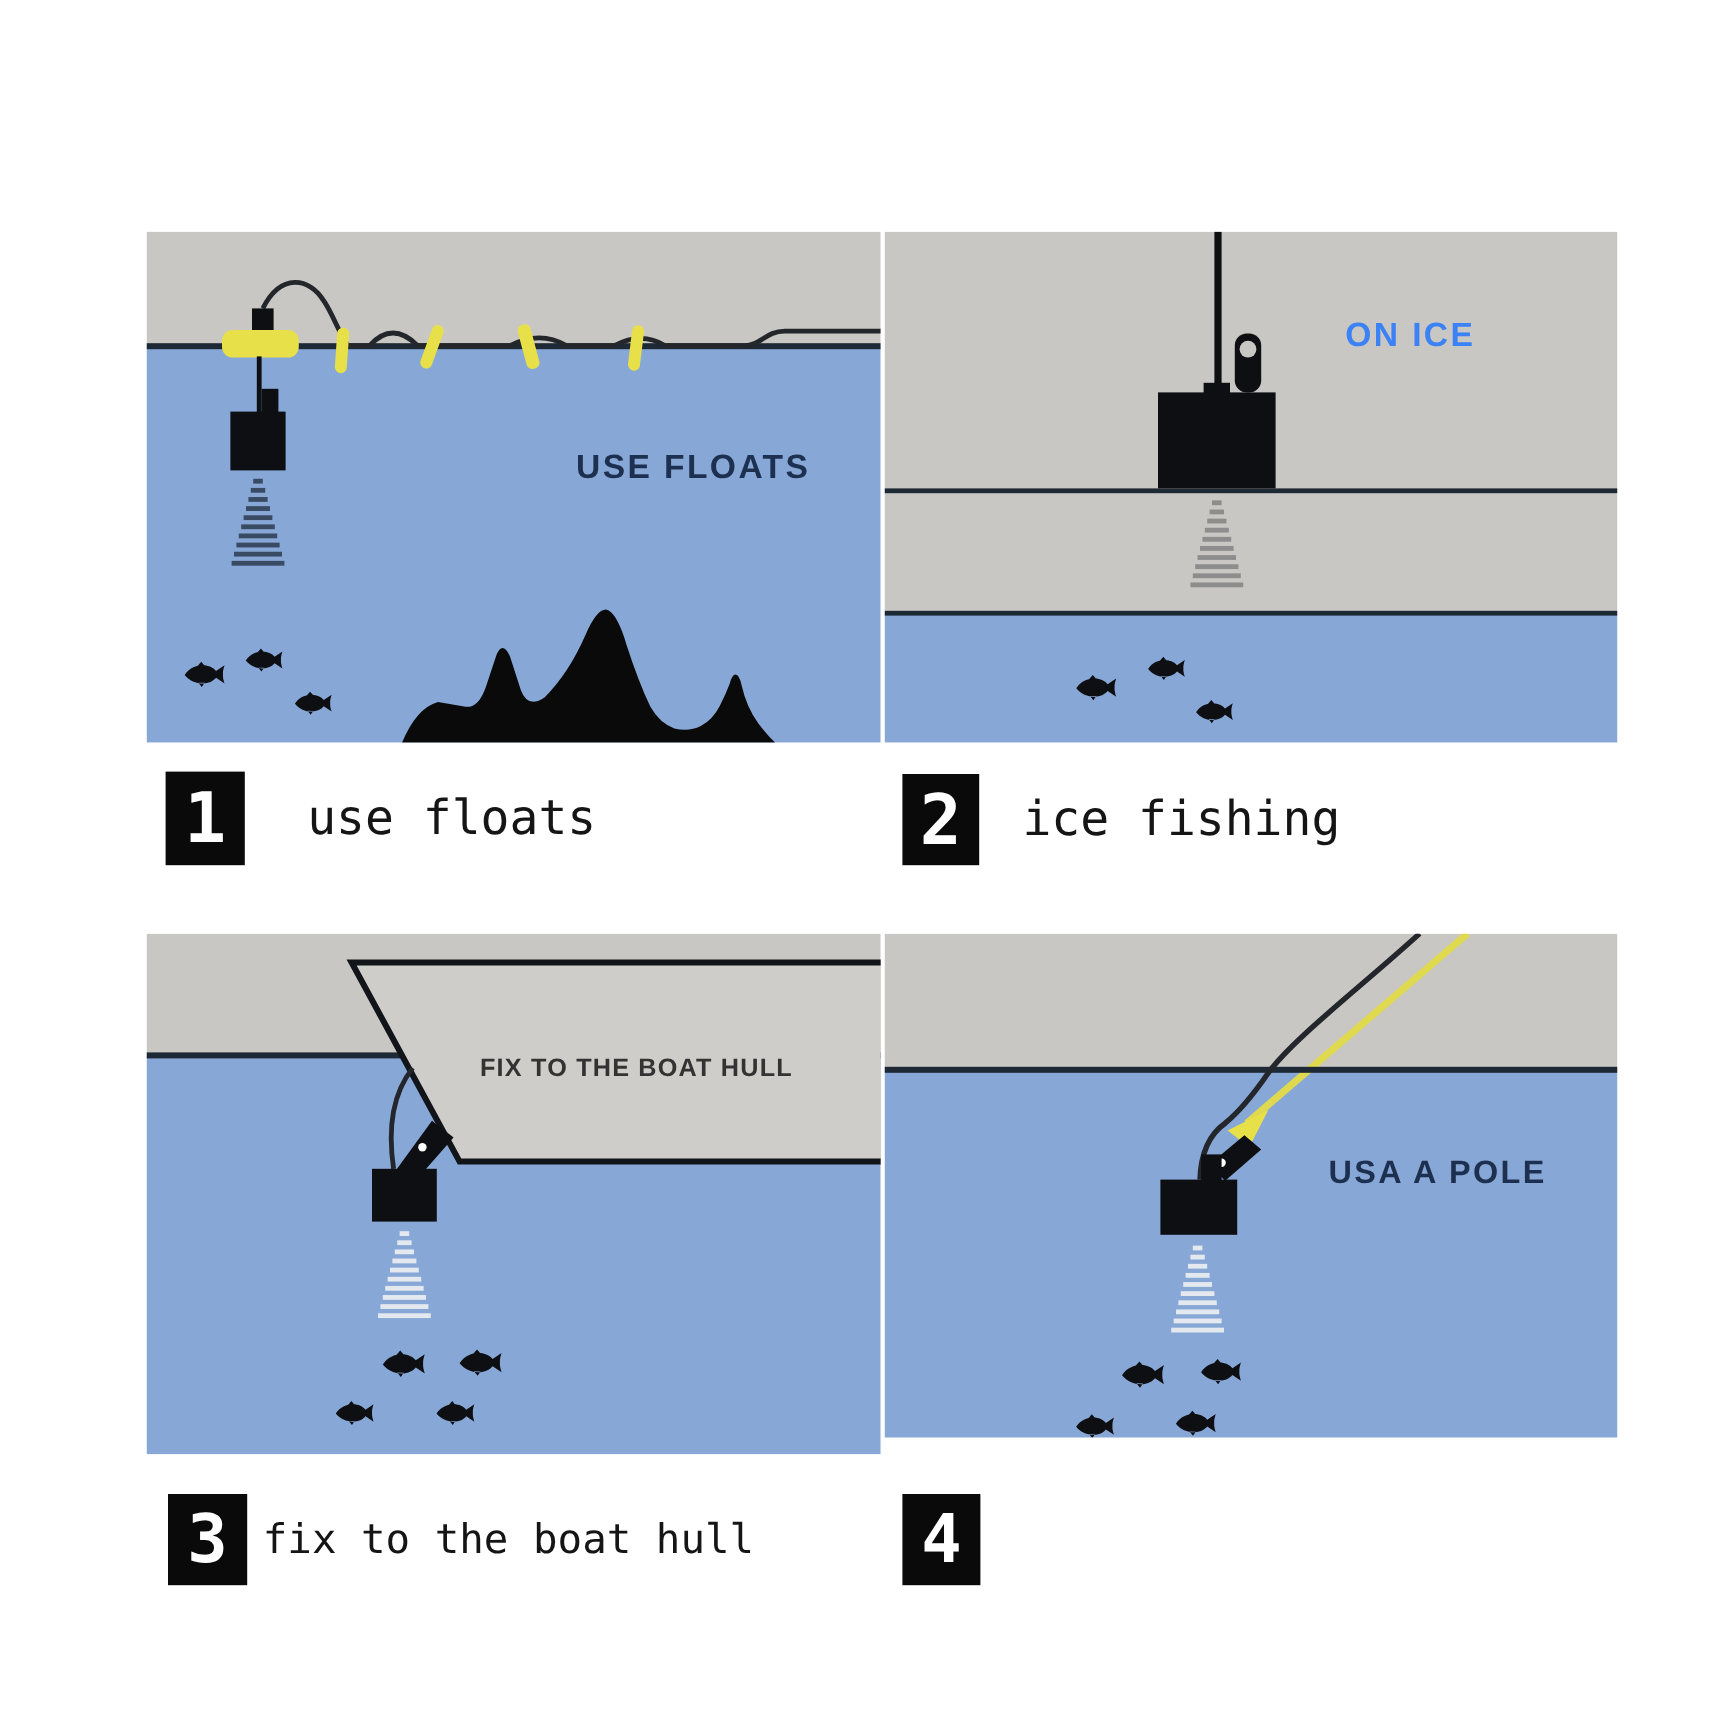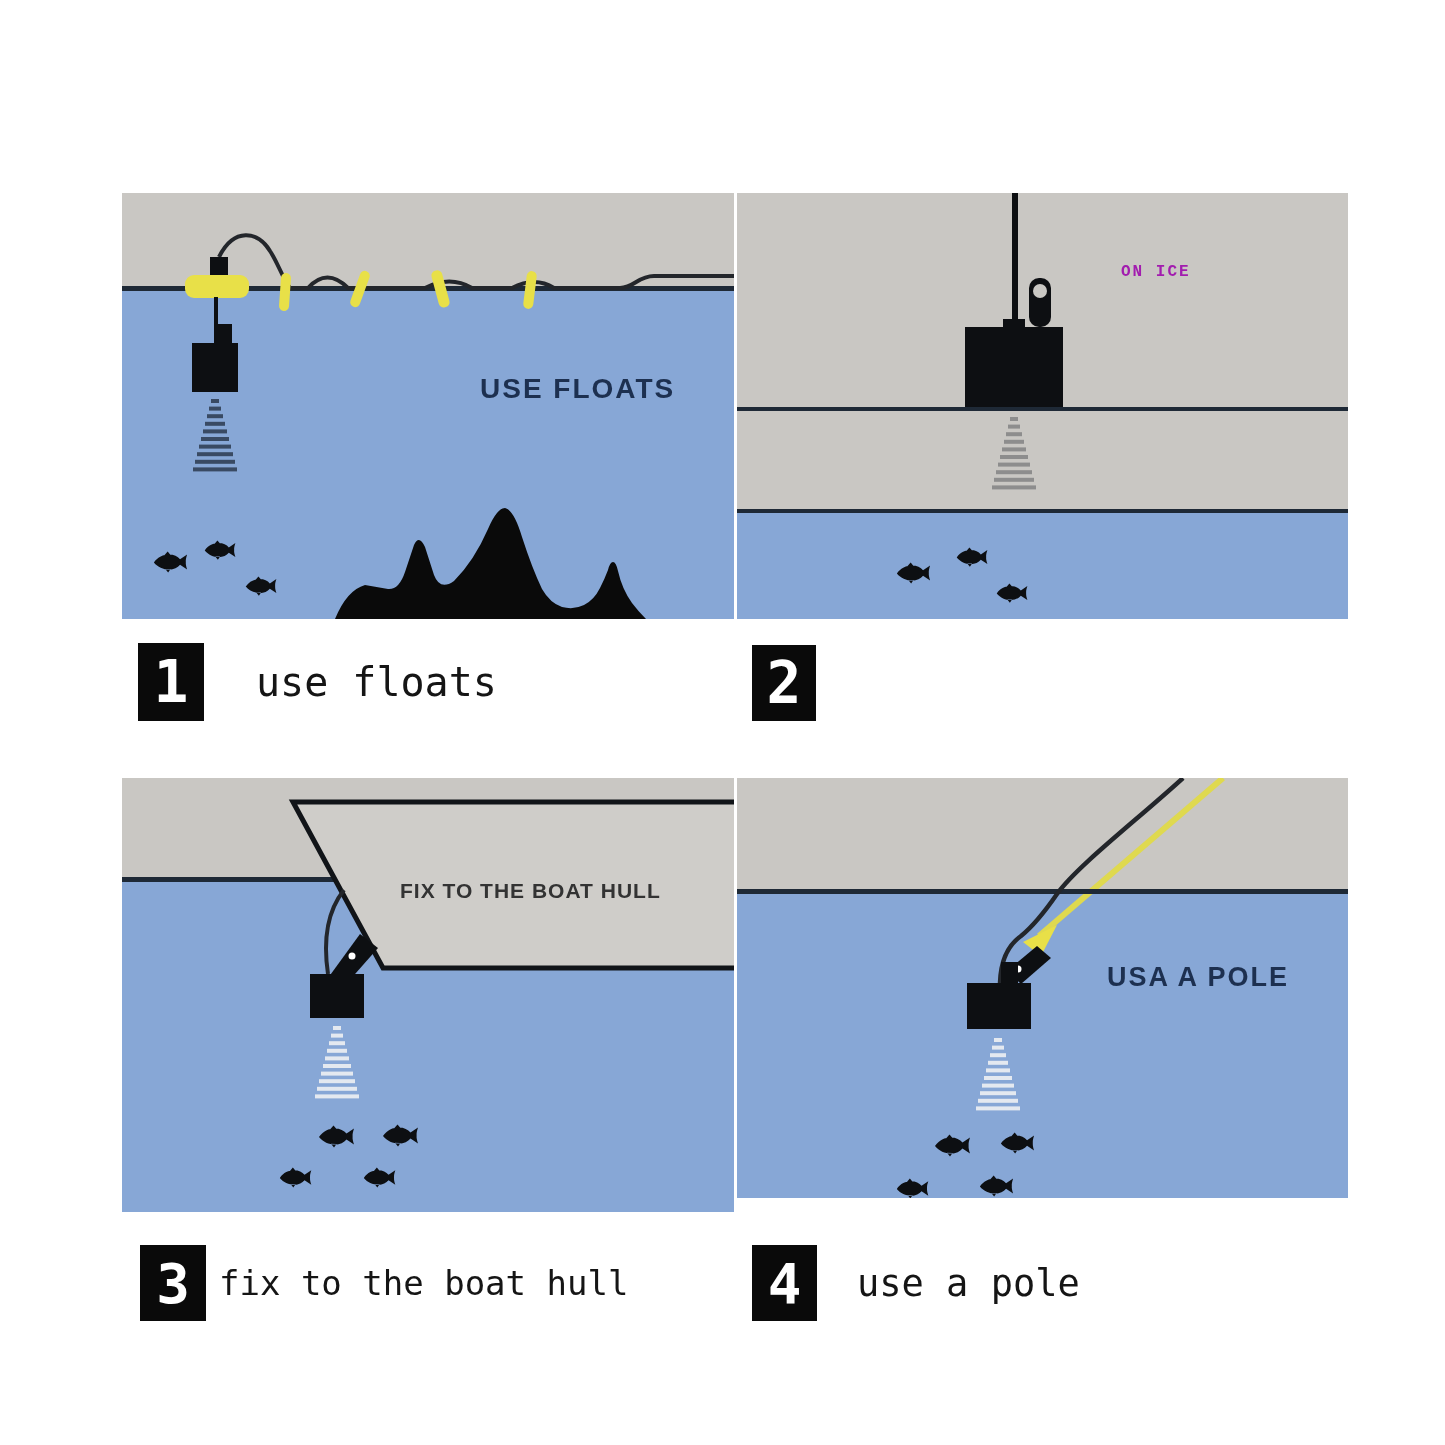--- a/index.html
+++ b/index.html
@@ -10,21 +10,21 @@
   .titlebar .t{font-family:"DejaVu Sans Mono",monospace;font-size:60px;color:#ffffff;
                letter-spacing:6px;word-spacing:28px;transform:translateX(-30px);}
   .panel{position:absolute;overflow:hidden;}
   .panel svg{display:block;}
   .p1{left:122px;top:193px;width:612px;height:426px;}
   .p2{left:737px;top:193px;width:611px;height:426px;}
   .p3{left:122px;top:778px;width:612px;height:434px;}
   .p4{left:737px;top:778px;width:611px;height:420px;}
   .caption{position:absolute;font-weight:bold;white-space:nowrap;}
   .cap1{left:358px;top:180px;font-size:28px;letter-spacing:2px;color:var(--caption-navy);}
-  .cap2{left:384px;top:70px;font-size:16px;letter-spacing:2px;color:#a21caf;font-family:Liberation Mono, monospace;}
+  .cap2{left:384px;top:70px;font-size:28px;letter-spacing:2px;color:#3b82f6;}
   .cap3{left:278px;top:101px;font-size:21px;letter-spacing:1px;color:#333333;}
   .cap4{left:370px;top:184px;font-size:27px;letter-spacing:2px;color:var(--caption-navy);}
   .step{position:absolute;display:flex;align-items:center;}
   .badge{background:#0a0a0a;color:#ffffff;display:flex;align-items:center;justify-content:center;
          font-family:"DejaVu Sans Mono",monospace;font-weight:bold;}
   .steplabel{font-family:"DejaVu Sans Mono",monospace;color:#151515;white-space:nowrap;}
   .s1{left:138px;top:643px;} .s1 .badge{width:66px;height:78px;font-size:58px;}
   .s1 .steplabel{margin-left:52px;font-size:40px;}
   .s2{left:752px;top:645px;} .s2 .badge{width:64px;height:76px;font-size:58px;}
   .s2 .steplabel{margin-left:36px;font-size:40px;}
@@ -193,23 +193,23 @@
     </svg>
     <div class="caption cap4">USA A POLE</div>
   </div>
 
   <div class="step s1">
     <div class="badge">1</div>
     <div class="steplabel">use floats</div>
   </div>
   <div class="step s2">
     <div class="badge">2</div>
+    <div class="steplabel">ice fishing</div>
   </div>
   <div class="step s3">
     <div class="badge">3</div>
     <div class="steplabel">fix to the boat hull</div>
   </div>
   <div class="step s4">
     <div class="badge">4</div>
-    <div class="steplabel">use a pole</div>
   </div>
 
 </div>
 
 </body></html>

